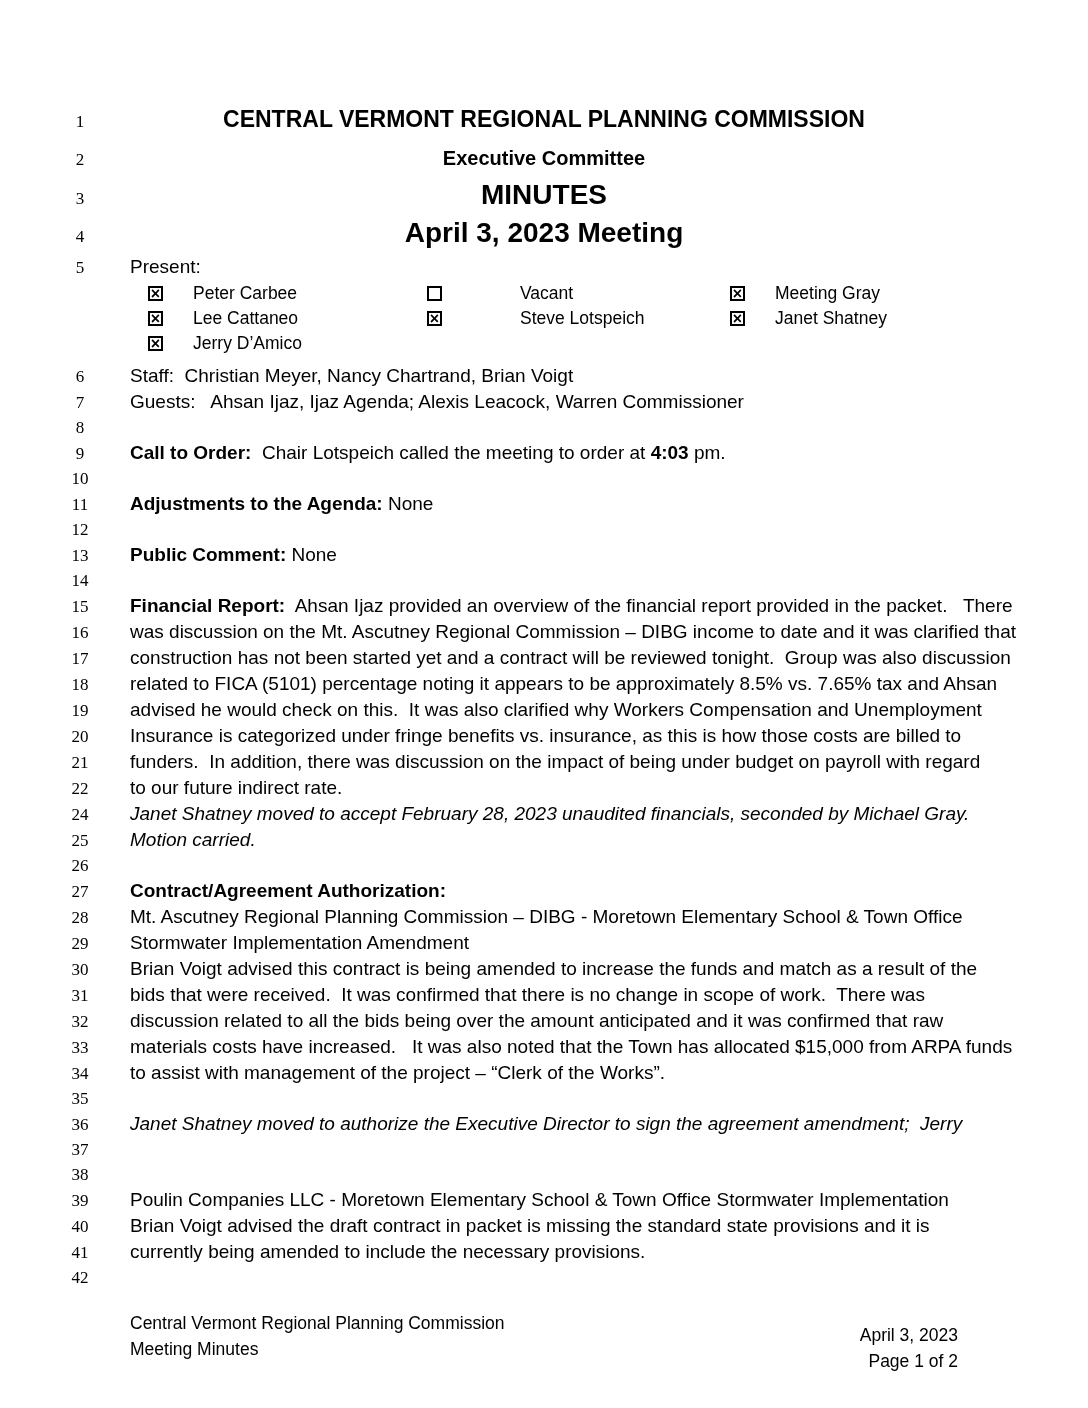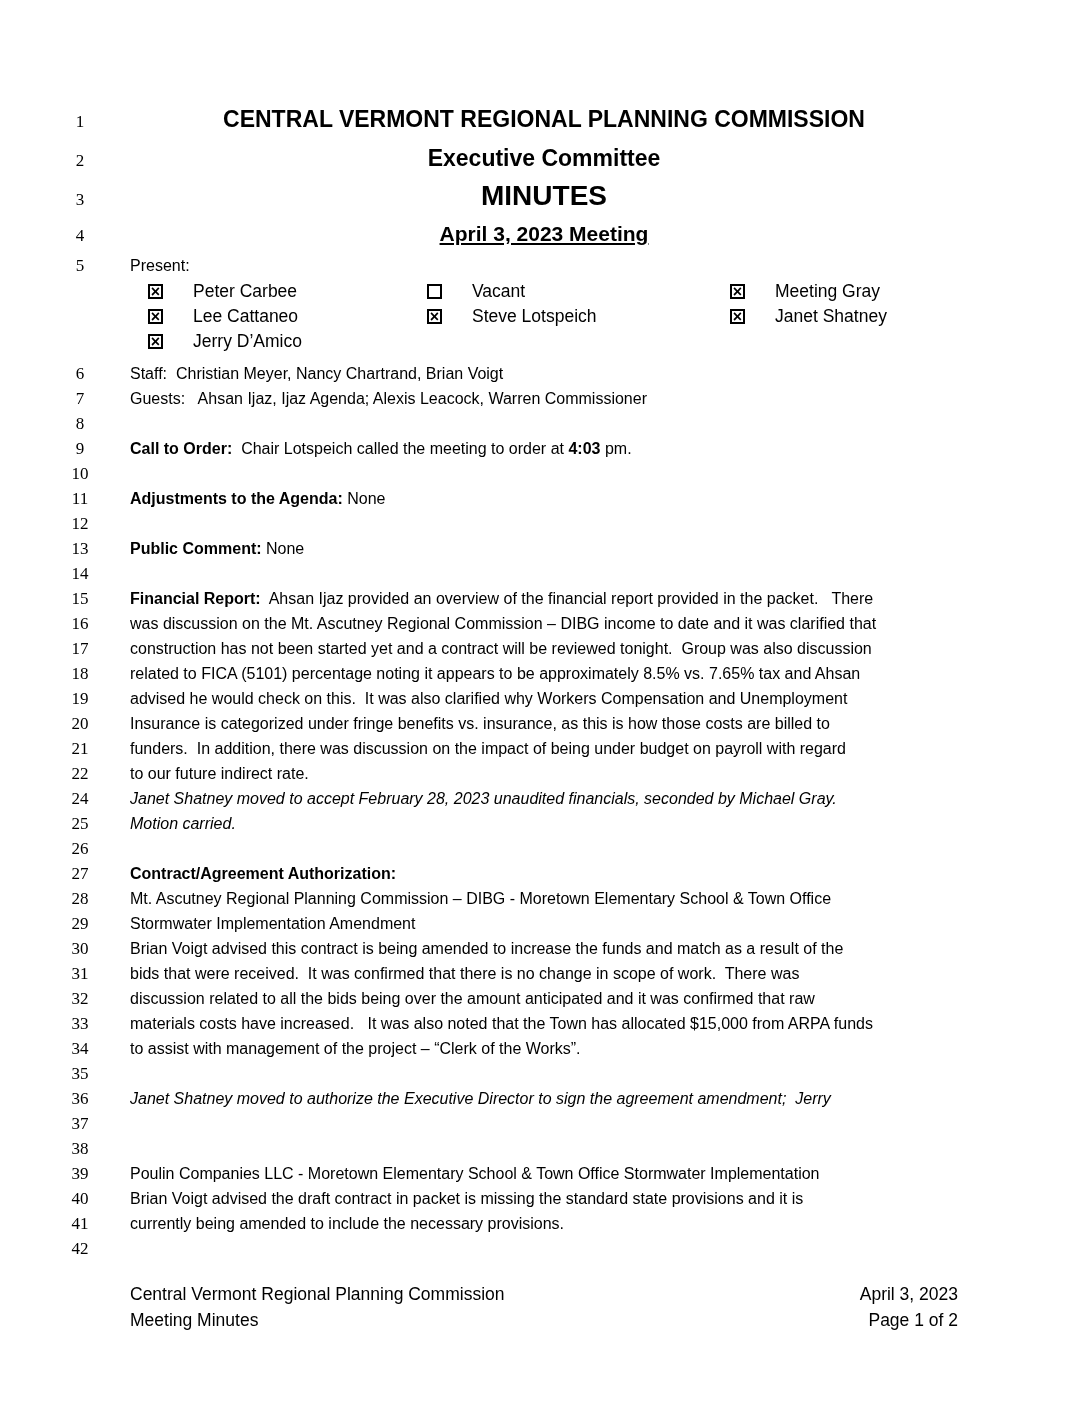--- a/index.html
+++ b/index.html
@@ -19,52 +19,52 @@
   .num {
     flex:0 0 40px;
     margin-left:60px;
     text-align:center;
     font-family:"Liberation Serif", serif;
     font-size:17px;
   }
   .ltext {
     margin-left:30px;
     white-space:pre;
-    font-size:16px;
+    font-size:19px;
   }
   .body-row { line-height:25px; min-height:25px; }
   .present-row { line-height:27px; }
   .hr1 { line-height:38px; }
   .hr2 { line-height:34px; }
   .hr3 { line-height:35px; }
   .hr4 { line-height:33px; }
   .htext {
     margin-left:30px;
     width:828px;
     text-align:center;
     font-weight:bold;
     white-space:pre;
   }
   .t1 { font-size:23px; }
-  .t2 { font-size:23px; }
+  .t2 { font-size:20px; }
   .t3 { font-size:28px; }
-  .t4 { font-size:21px;text-decoration:underline; }
+  .t4 { font-size:28px; }
   .b { font-weight:bold;text-align:right; }
   .i { font-style:italic; }
   .u { }
   .att-grid { margin-bottom:7px; }
   .att-row {
     height:25px;
     padding-left:130px;
     display:flex;
     align-items:center;
   }
   .att-cell { display:flex; align-items:center; font-size:17.5px; }
   .c1 { width:282px; padding-left:18px; }
-  .c2 { width:303px; padding-left:15px; }
+  .c2 { width:303px; padding-left:15px;gap:48px; }
   .c3 { padding-left:15px; }
   .cb {
     flex:0 0 15px;
     width:15px; height:15px;
     border:2px solid #000;
     margin-right:30px;
     display:inline-flex;
     align-items:center;
     justify-content:center;
     font-size:16px;
@@ -74,21 +74,21 @@
   }
   .footer {
     margin-left:130px;
     margin-top:20px;
     width:828px;
     display:flex;
     justify-content:space-between;
     font-size:17.5px;
     line-height:26px;
   }
-  .f-right { text-align:right; }
+  .f-right { text-align:right;margin-top:12px; }
 </style>
 </head>
 <body>
 
 <div class="page">
 
   <div class="row hr1">
     <span class="num">1</span>
     <div class="htext t1">CENTRAL VERMONT REGIONAL PLANNING COMMISSION</div>
   </div>

